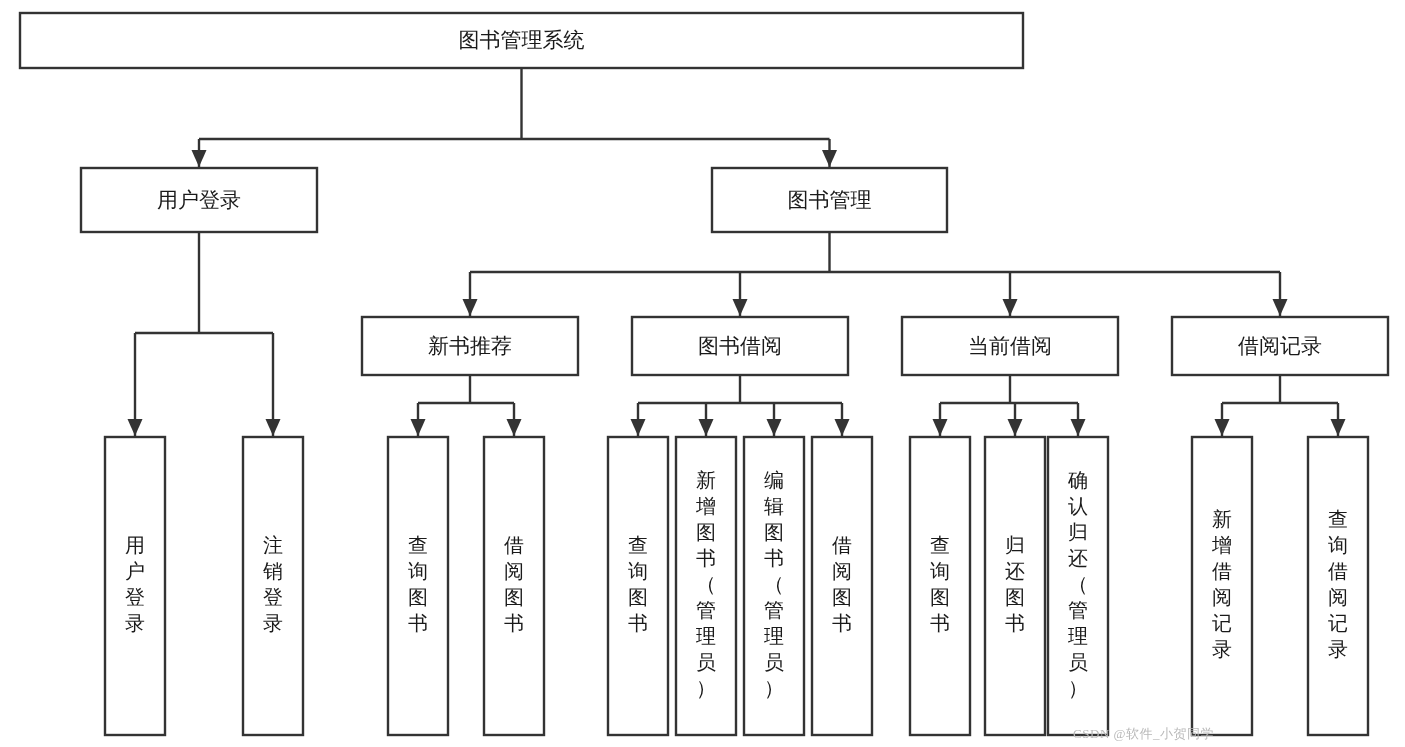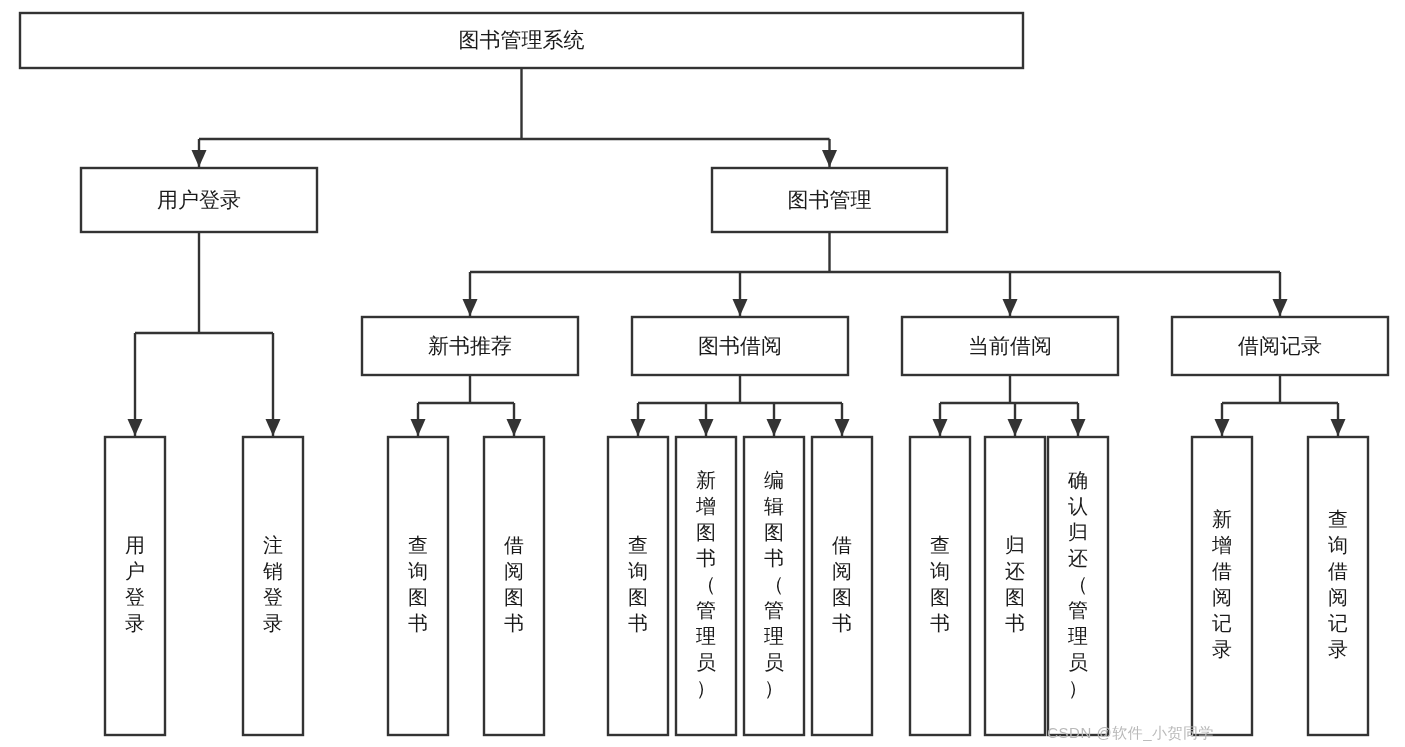--- a/index.html
+++ b/index.html
@@ -54,22 +54,22 @@
     stroke-linecap: butt;
   }
   .connector-arrow {
     fill: #333333;
     stroke: none;
   }
   .watermark-text {
     position: absolute;
     right: 8px;
     bottom: 4px;
-    font-family: Liberation Sans, sans-serif;
-    font-size: 15px;
+    font-family: Liberation Serif, serif;
+    font-size: 13px;
     color: #b9b9b9;
     letter-spacing: 0.5px;
     user-select: none;
     pointer-events: none;
     white-space: nowrap;
   }
 </style>
 </head>
 <body>
 

